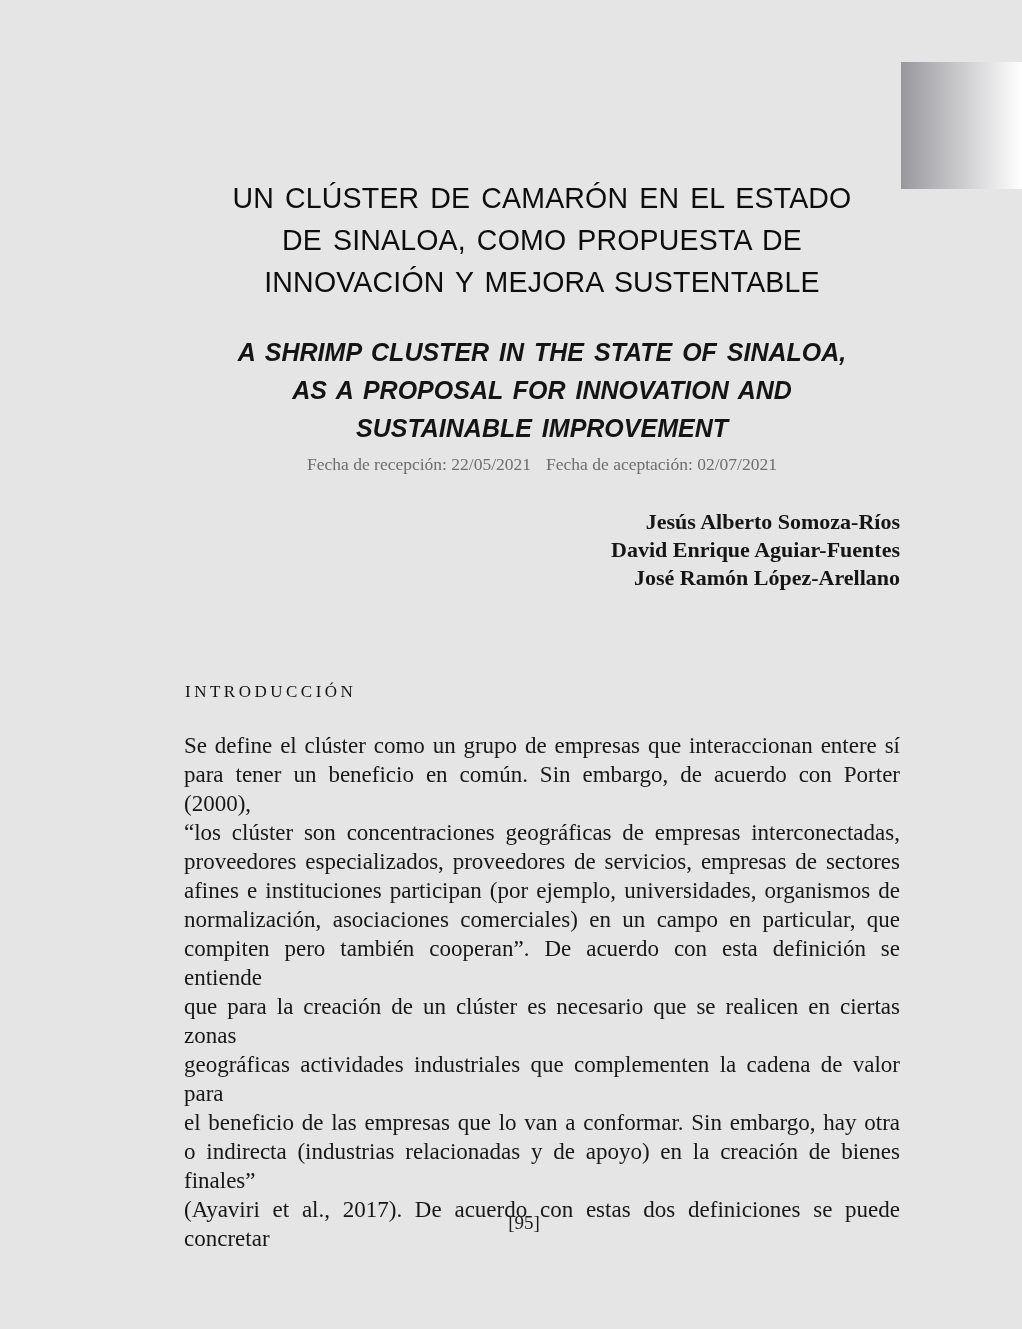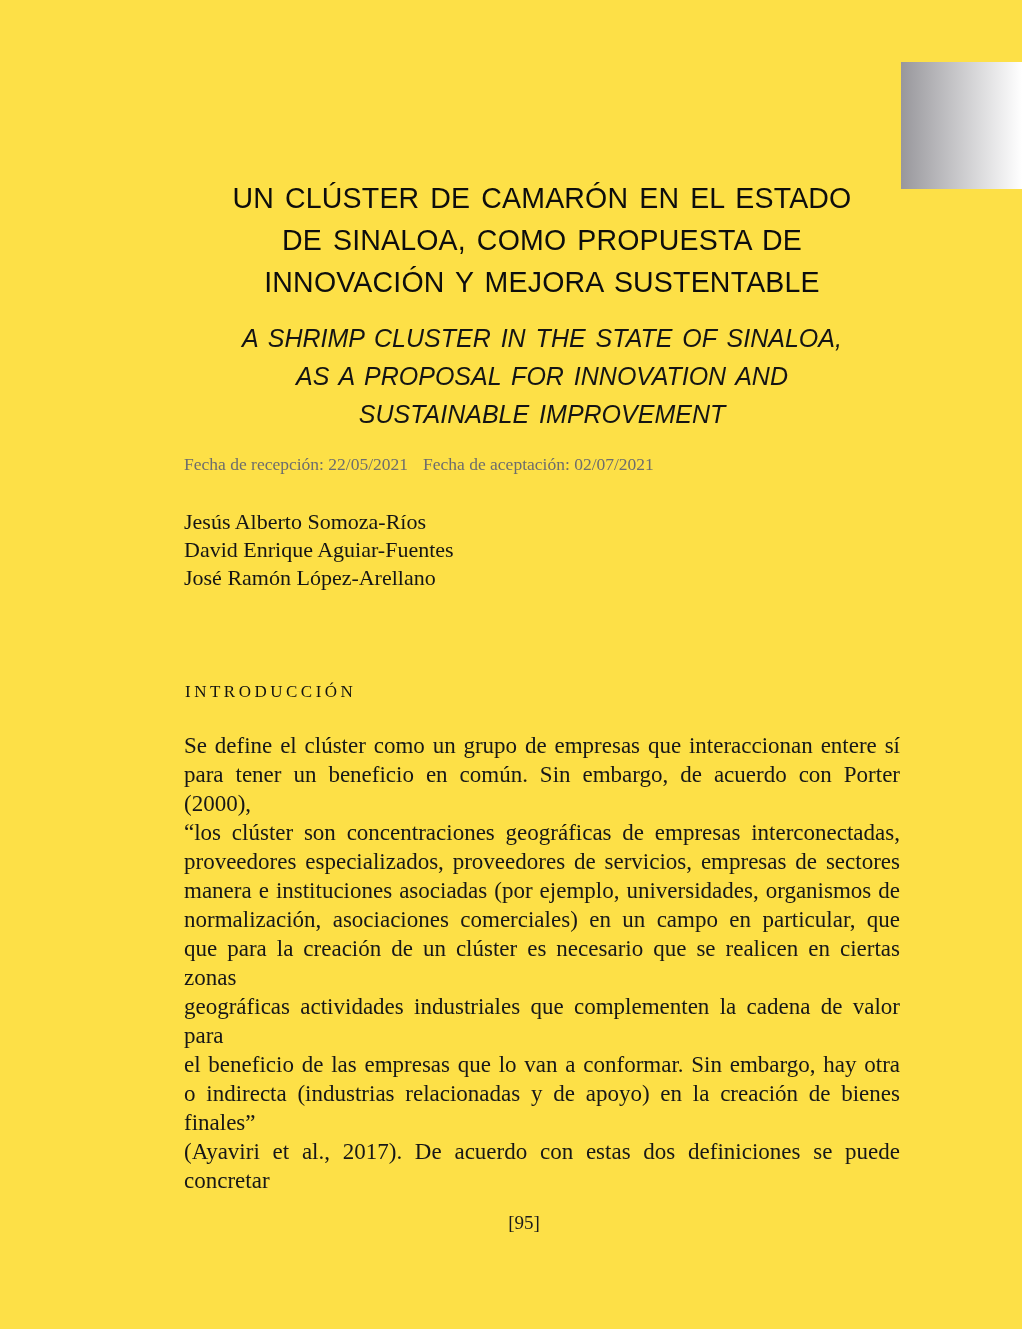--- a/index.html
+++ b/index.html
@@ -6,21 +6,21 @@
   html, body {
     margin: 0;
     padding: 0;
     background: #ffffff;
   }
   .page {
     position: relative;
     width: 1022px;
     height: 1329px;
     margin: 0 auto;
-    background: #fde047;
+    background: #e5e5e5;
     overflow: hidden;
     font-family: "Liberation Serif", serif;
     color: #1b1b1b;
   }
   .corner-gradient {
     position: absolute;
     left: 901px;
     top: 62px;
     width: 121px;
     height: 127px;
@@ -38,50 +38,52 @@
     line-height: 42px;
     color: #0d0d0d;
     letter-spacing: 0.2px;
     word-spacing: 3px;
     transform: scaleX(0.95);
     transform-origin: 50% 0;
   }
   .title-en {
     position: absolute;
     left: 184px;
-    top: 319px;
+    top: 333px;
     width: 716px;
     text-align: center;
     font-family: "Liberation Sans", sans-serif;
     font-style: italic;
-    font-weight: 400;
+    font-weight: 700;
     font-size: 25px;
     line-height: 38px;
     color: #141414;
     word-spacing: 3px;
   }
   .dates-row {
     position: absolute;
     left: 184px;
     top: 454px;
     width: 716px;
     display: flex;
+    justify-content: center;
     gap: 15px;
     font-size: 17.5px;
     color: #6d6d6d;
   }
   .authors {
     position: absolute;
     left: 184px;
     top: 508px;
     width: 716px;
-    text-align: left;
+    text-align: right;
     font-size: 22px;
     line-height: 28px;
     color: #151515;
+    font-weight: bold;
   }
   .section-heading {
     position: absolute;
     left: 185px;
     top: 682px;
     font-size: 17px;
     letter-spacing: 3.5px;
     color: #111111;
     font-weight: 500;
     font-family: Liberation Serif, serif;
@@ -139,22 +141,23 @@
     <div>José Ramón López-Arellano</div>
   </div>
 
   <div class="section-heading">INTRODUCCIÓN</div>
 
   <div class="intro-paragraph">
     <div class="body-line">Se define el clúster como un grupo de empresas que interaccionan entere sí</div>
     <div class="body-line">para tener un beneficio en común. Sin embargo, de acuerdo con Porter (2000),</div>
     <div class="body-line">“los clúster son concentraciones geográficas de empresas interconectadas,</div>
     <div class="body-line">proveedores especializados, proveedores de servicios, empresas de sectores</div>
-    <div class="body-line">manera e instituciones asociadas (por ejemplo, universidades, organismos de</div>
+    <div class="body-line">afines e instituciones participan (por ejemplo, universidades, organismos de</div>
     <div class="body-line">normalización, asociaciones comerciales) en un campo en particular, que</div>
+    <div class="body-line">compiten pero también cooperan”. De acuerdo con esta definición se entiende</div>
     <div class="body-line">que para la creación de un clúster es necesario que se realicen en ciertas zonas</div>
     <div class="body-line">geográficas actividades industriales que complementen la cadena de valor para</div>
     <div class="body-line">el beneficio de las empresas que lo van a conformar. Sin embargo, hay otra</div>
     <div class="body-line">o indirecta (industrias relacionadas y de apoyo) en la creación de bienes finales”</div>
     <div class="body-line">(Ayaviri et al., 2017). De acuerdo con estas dos definiciones se puede concretar</div>
   </div>
 
   <div class="page-number">[95]</div>
 
 </div>

